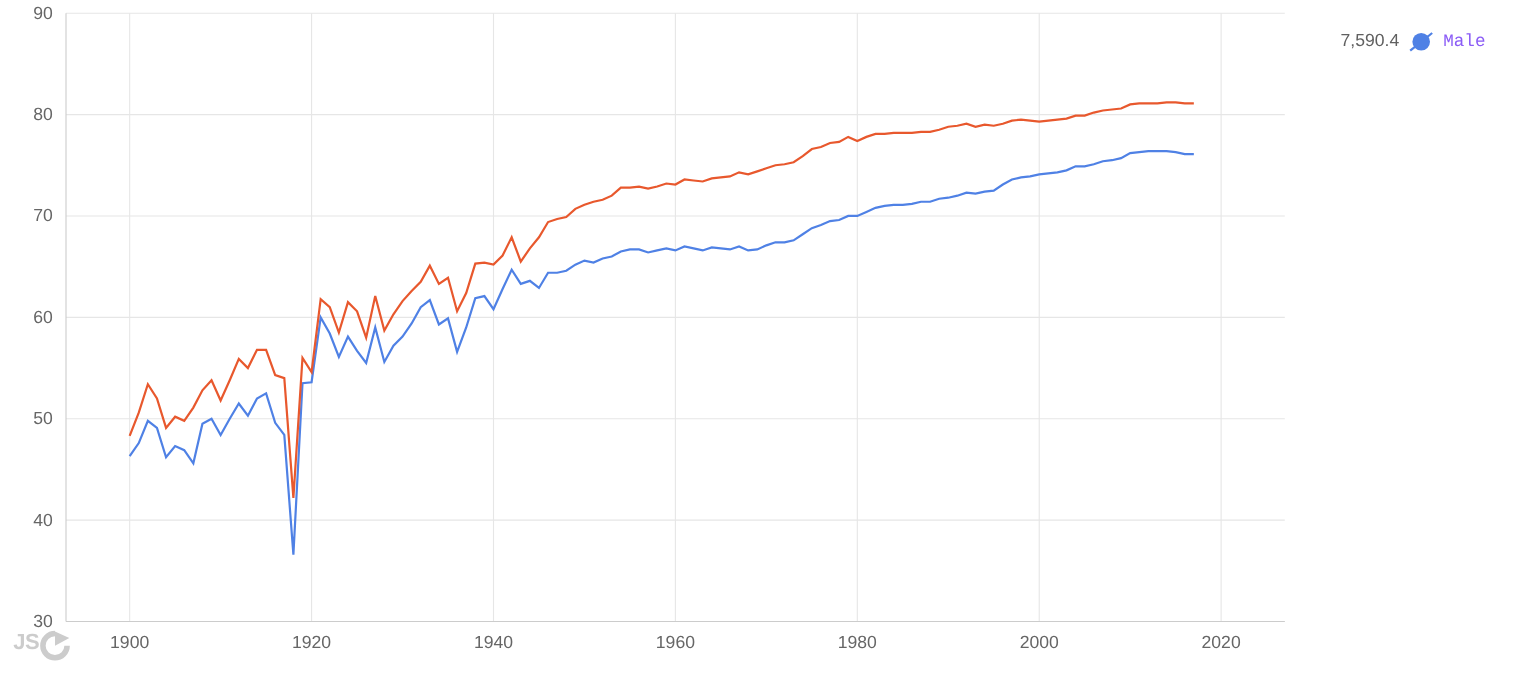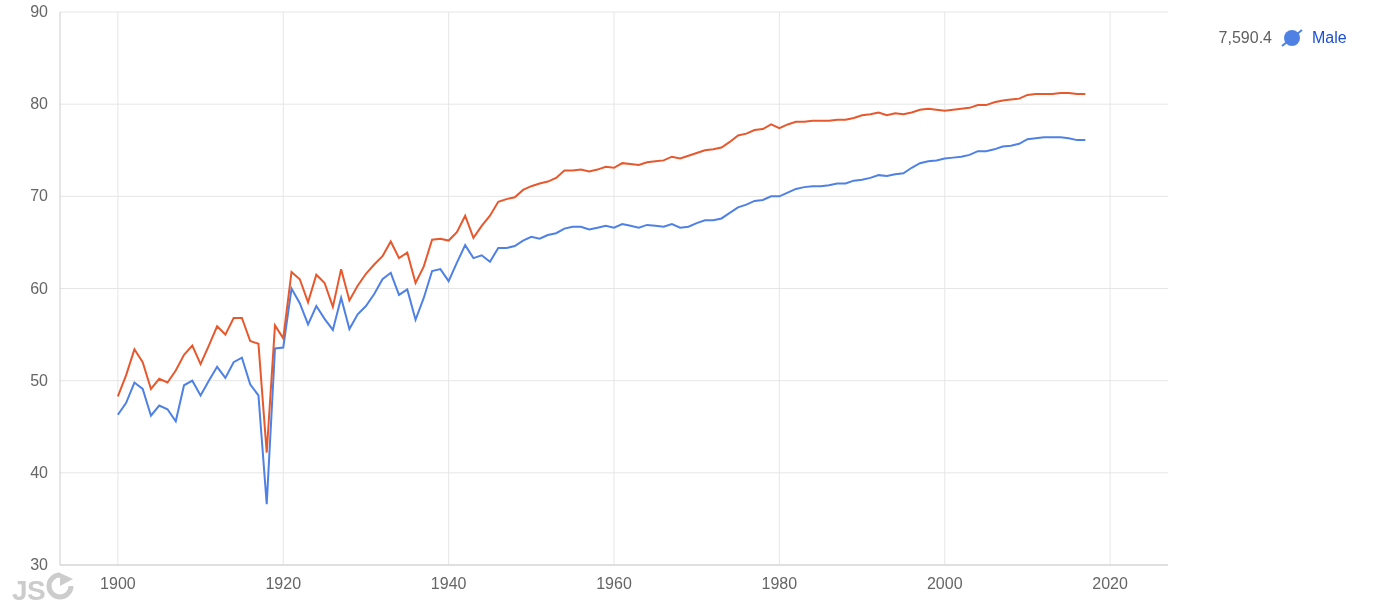--- a/index.html
+++ b/index.html
@@ -59,33 +59,34 @@
     height: 24px;
     position: relative;
     flex: 0 0 24px;
   }
   .legend-swatch svg {
     position: absolute;
     left: 0;
     top: 0;
   }
   .legend-name {
-    color: #1d4ed8;
+    color: #8b5cf6;
     min-width: 54px;
+    font-family: Liberation Mono, monospace;
   }
   .watermark {
     position: absolute;
     left: 12px;
     bottom: 8px;
     color: #cccccc;
-    font-size: 28px;
+    font-size: 20px;
     font-weight: 600;
     letter-spacing: -0.5px;
     display: flex;
-    align-items: flex-end;
+    align-items: flex-start;
     user-select: none;
   }
   .watermark .wm-svg {
     margin-left: 1px;
   }
 </style>
 </head>
 <body>
 
 <div class="chart-wrap">

